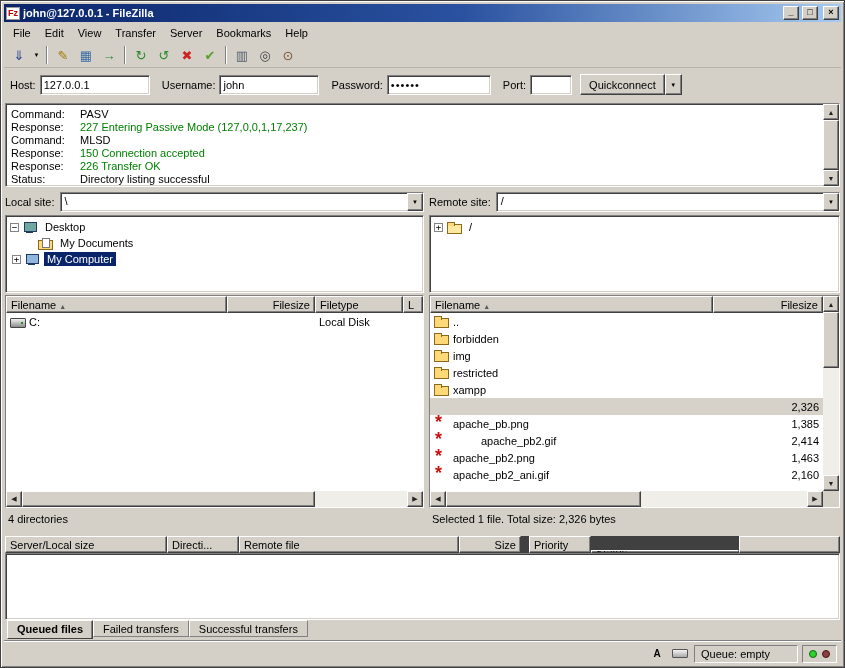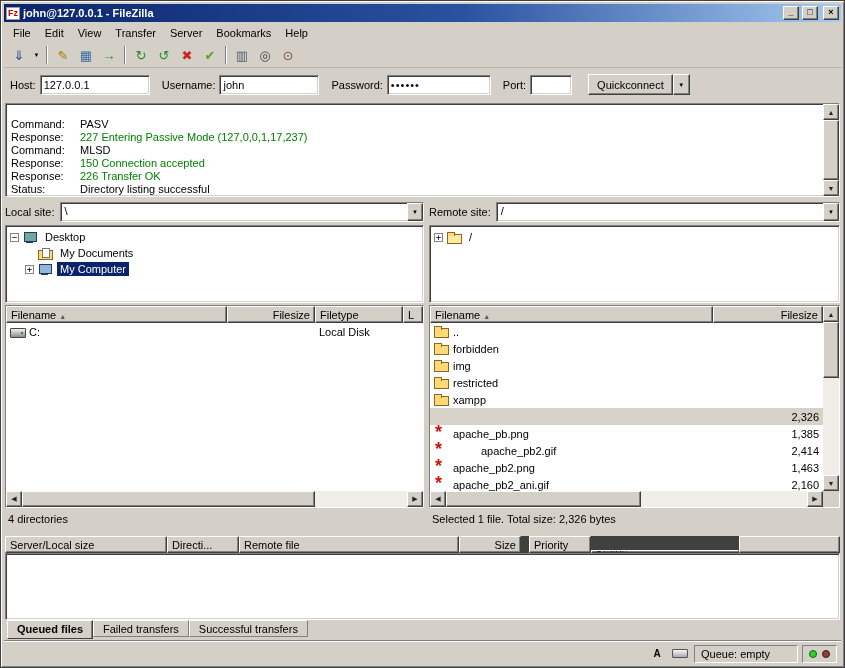--- a/index.html
+++ b/index.html
@@ -34,27 +34,27 @@
   .tb-btn{width:22px;height:20px;display:inline-flex;align-items:center;justify-content:center;font-size:13px}
   .tb-btn.tb-caret{width:11px;font-size:6px;color:#000}
   .tb-sep{width:2px;height:18px;border-left:1px solid #808080;border-right:1px solid #fff;margin:0 3px}
 
   
   .quickbar{flex:0 0 33px;display:flex;align-items:center;padding:0 4px}
   .qlabel{margin:0 4px 0 12px;white-space:nowrap}
   .qlabel:first-child{margin-left:2px}
   .qinput{height:20px;padding:2px 3px;font:inherit;background:#fff;outline:none}
   .w-host{width:110px}.w-user{width:100px}.w-pass{width:104px;letter-spacing:1px}.w-port{width:42px}
-  .qc-btn{font:inherit;height:21px;padding:0 8px;margin-left:16px}
+  .qc-btn{font:inherit;height:21px;padding:0 8px;margin-left:8px}
   .qc-dd{width:17px;height:21px;padding:0;display:inline-flex;align-items:center;justify-content:center}
 
   
   .log-wrap{flex:0 0 82px;margin:2px 1px;display:flex}
   .log{flex:1;display:flex;background:#fff;overflow:hidden}
-  .log-lines{flex:1;padding-top:14px;overflow:hidden}
+  .log-lines{flex:1;padding-top:4px;overflow:hidden}
   .log-line{display:flex;line-height:13px}
   .log-label{flex:0 0 74px;padding-left:5px}
   .log-text{white-space:nowrap}
 
   
   .sb-btn{flex:0 0 16px;width:16px;height:16px;display:flex;align-items:center;justify-content:center;
     background:#d4d0c8;border:1px solid;border-color:#fff #404040 #404040 #fff;box-shadow:inset -1px -1px 0 #808080;color:#222}
   .ar-up::before{content:"▲";font-size:7px}
   .ar-down::before{content:"▼";font-size:7px}
   .ar-left::before{content:"◀";font-size:7px}
@@ -256,21 +256,21 @@
           <div class="tree-row" style="padding-left: 3px;">
             <span class="exp minus"></span>
             <span class="fi desktop"></span>
             <span class="tree-label">Desktop</span>
           </div>
           <div class="tree-row" style="padding-left: 18px;">
             <span class="exp none"></span>
             <span class="fi documents"></span>
             <span class="tree-label">My Documents</span>
           </div>
-          <div class="tree-row" style="padding-left: 18px;">
+          <div class="tree-row" style="padding-left: 5px;">
             <span class="exp plus"></span>
             <span class="fi computer"></span>
             <span class="tree-label selected">My Computer</span>
           </div>
         </div>
       <div class="listpane sunken">
         <div class="lp-main">
           <div class="list-header">
               <div class="lh-cell" style="flex: 0 0 221px;">
                 <span class="lh-label">Filename</span>

